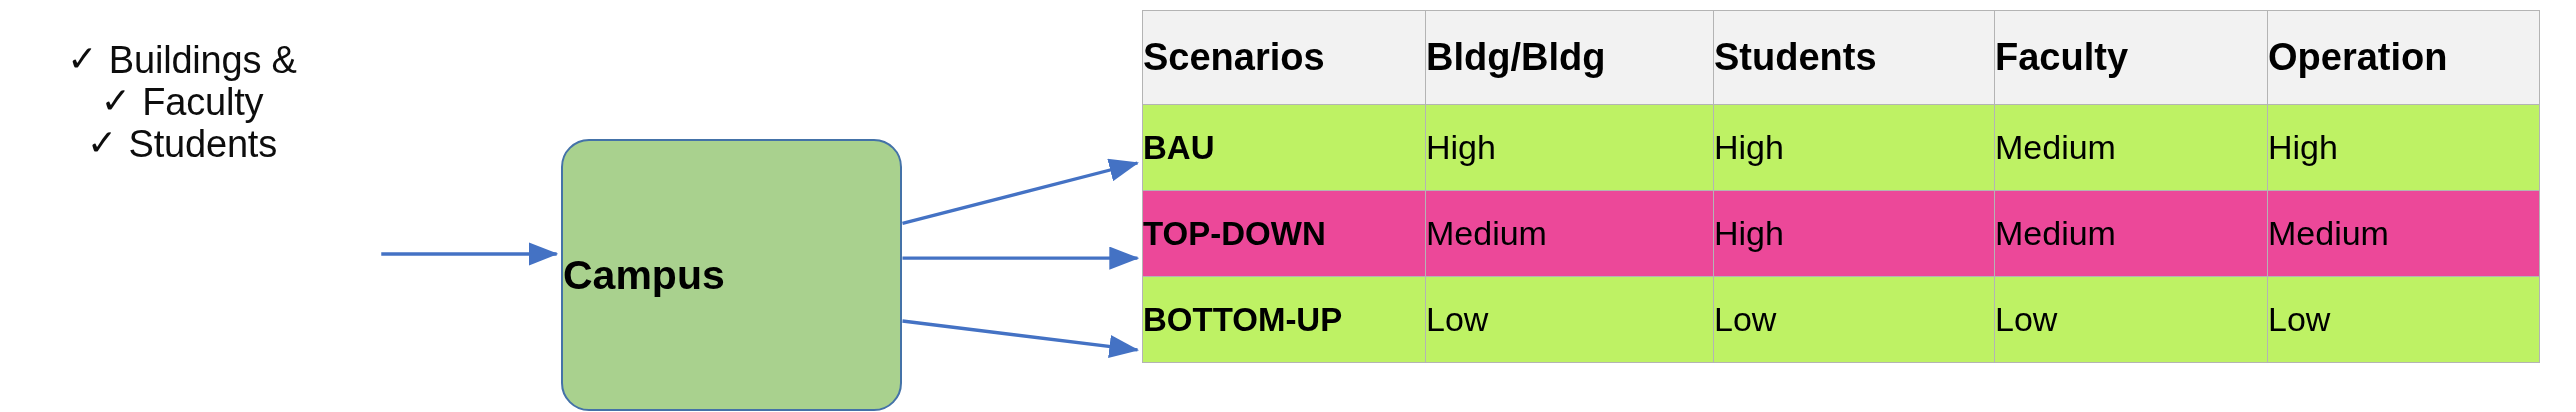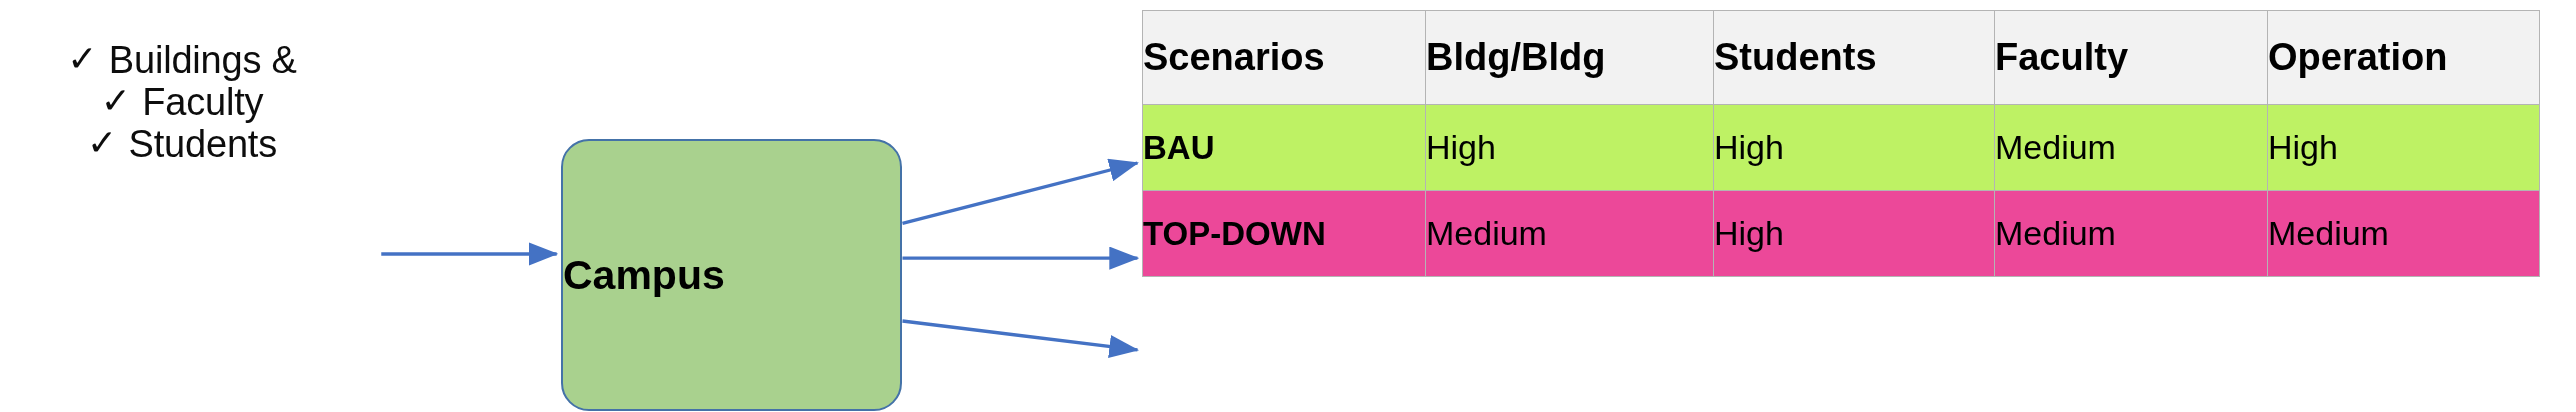--- a/index.html
+++ b/index.html
@@ -175,17 +175,24 @@
         <td>Medium</td>
         <td>High</td>
       </tr>
       <tr class="row-even">
         <td class="scenario-cell">TOP-DOWN</td>
         <td>Medium</td>
         <td>High</td>
         <td>Medium</td>
         <td>Medium</td>
       </tr>
+      <tr class="row-odd">
+        <td class="scenario-cell">BOTTOM-UP</td>
+        <td>Low</td>
+        <td>Low</td>
+        <td>Low</td>
+        <td>Low</td>
+      </tr>
     </tbody>
   </table>
 
 </div>
 
 
 </body></html>

